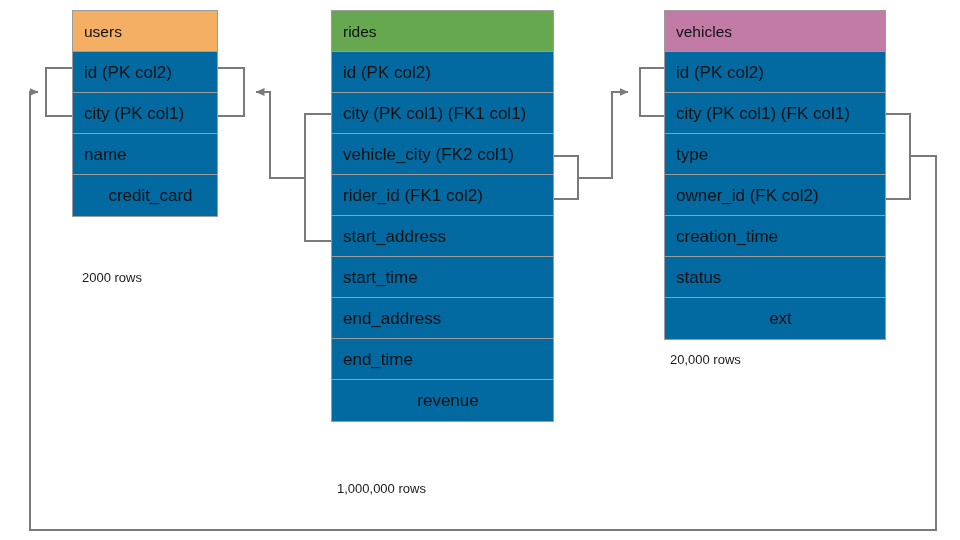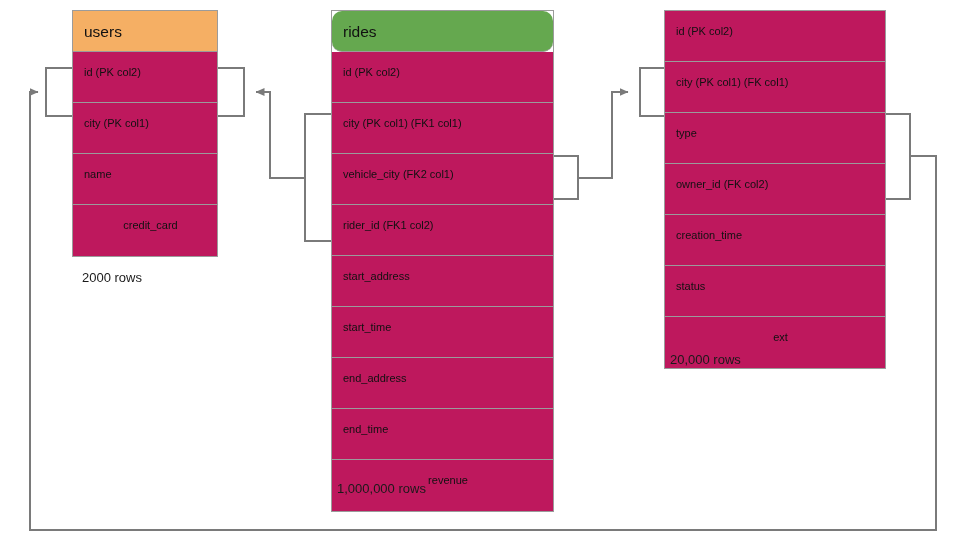--- a/index.html
+++ b/index.html
@@ -36,27 +36,27 @@
     line-height: 41px;
     padding: 0 16px 0 11px;
     font-size: 15.5px;
     color: #111111;
     border-bottom: 1px solid #9b9b9b;
     white-space: nowrap;
     overflow: hidden;
   }
   .tbl-row {
     box-sizing: border-box;
-    height: 51px;
+    height: 41px;
     line-height: 41px;
     padding: 0 0 0 11px;
-    font-size: 11px;
+    font-size: 17px;
     color: #111111;
     border-bottom: 1px solid #9b9b9b;
-    background: #be185d;
+    background: #0369a1;
     white-space: nowrap;
     overflow: hidden;
   }
   .tbl-row.last {
     border-bottom: none;
     text-align: center;
   }
   .row-count {
     position: absolute;
     font-size: 13px;
@@ -99,34 +99,35 @@
   <div class="table-box" style="left:72px; top:10px; width:146px;">
     <div class="tbl-header" style="background:#f5af64;">users</div>
     <div class="tbl-row">id (PK col2)</div>
     <div class="tbl-row">city (PK col1)</div>
     <div class="tbl-row">name</div>
     <div class="tbl-row last">credit_card</div>
   </div>
   <div class="row-count" style="left:82px; top:270px;">2000 rows</div>
 
   <div class="table-box" style="left:331px; top:10px; width:223px;">
-    <div class="tbl-header" style="background:#65a84f;border-radius:10px;">rides</div>
+    <div class="tbl-header" style="background:#65a84f;">rides</div>
     <div class="tbl-row">id (PK col2)</div>
     <div class="tbl-row">city (PK col1) (FK1 col1)</div>
     <div class="tbl-row">vehicle_city (FK2 col1)</div>
     <div class="tbl-row">rider_id (FK1 col2)</div>
     <div class="tbl-row">start_address</div>
     <div class="tbl-row">start_time</div>
     <div class="tbl-row">end_address</div>
     <div class="tbl-row">end_time</div>
     <div class="tbl-row last">revenue</div>
   </div>
   <div class="row-count" style="left:337px; top:481px;text-align:right;">1,000,000 rows</div>
 
   <div class="table-box" style="left:664px; top:10px; width:222px;">
+    <div class="tbl-header" style="background:#c27ba6;">vehicles</div>
     <div class="tbl-row">id (PK col2)</div>
     <div class="tbl-row">city (PK col1) (FK col1)</div>
     <div class="tbl-row">type</div>
     <div class="tbl-row">owner_id (FK col2)</div>
     <div class="tbl-row">creation_time</div>
     <div class="tbl-row">status</div>
     <div class="tbl-row last">ext</div>
   </div>
   <div class="row-count" style="left:670px; top:352px;">20,000 rows</div>
 

